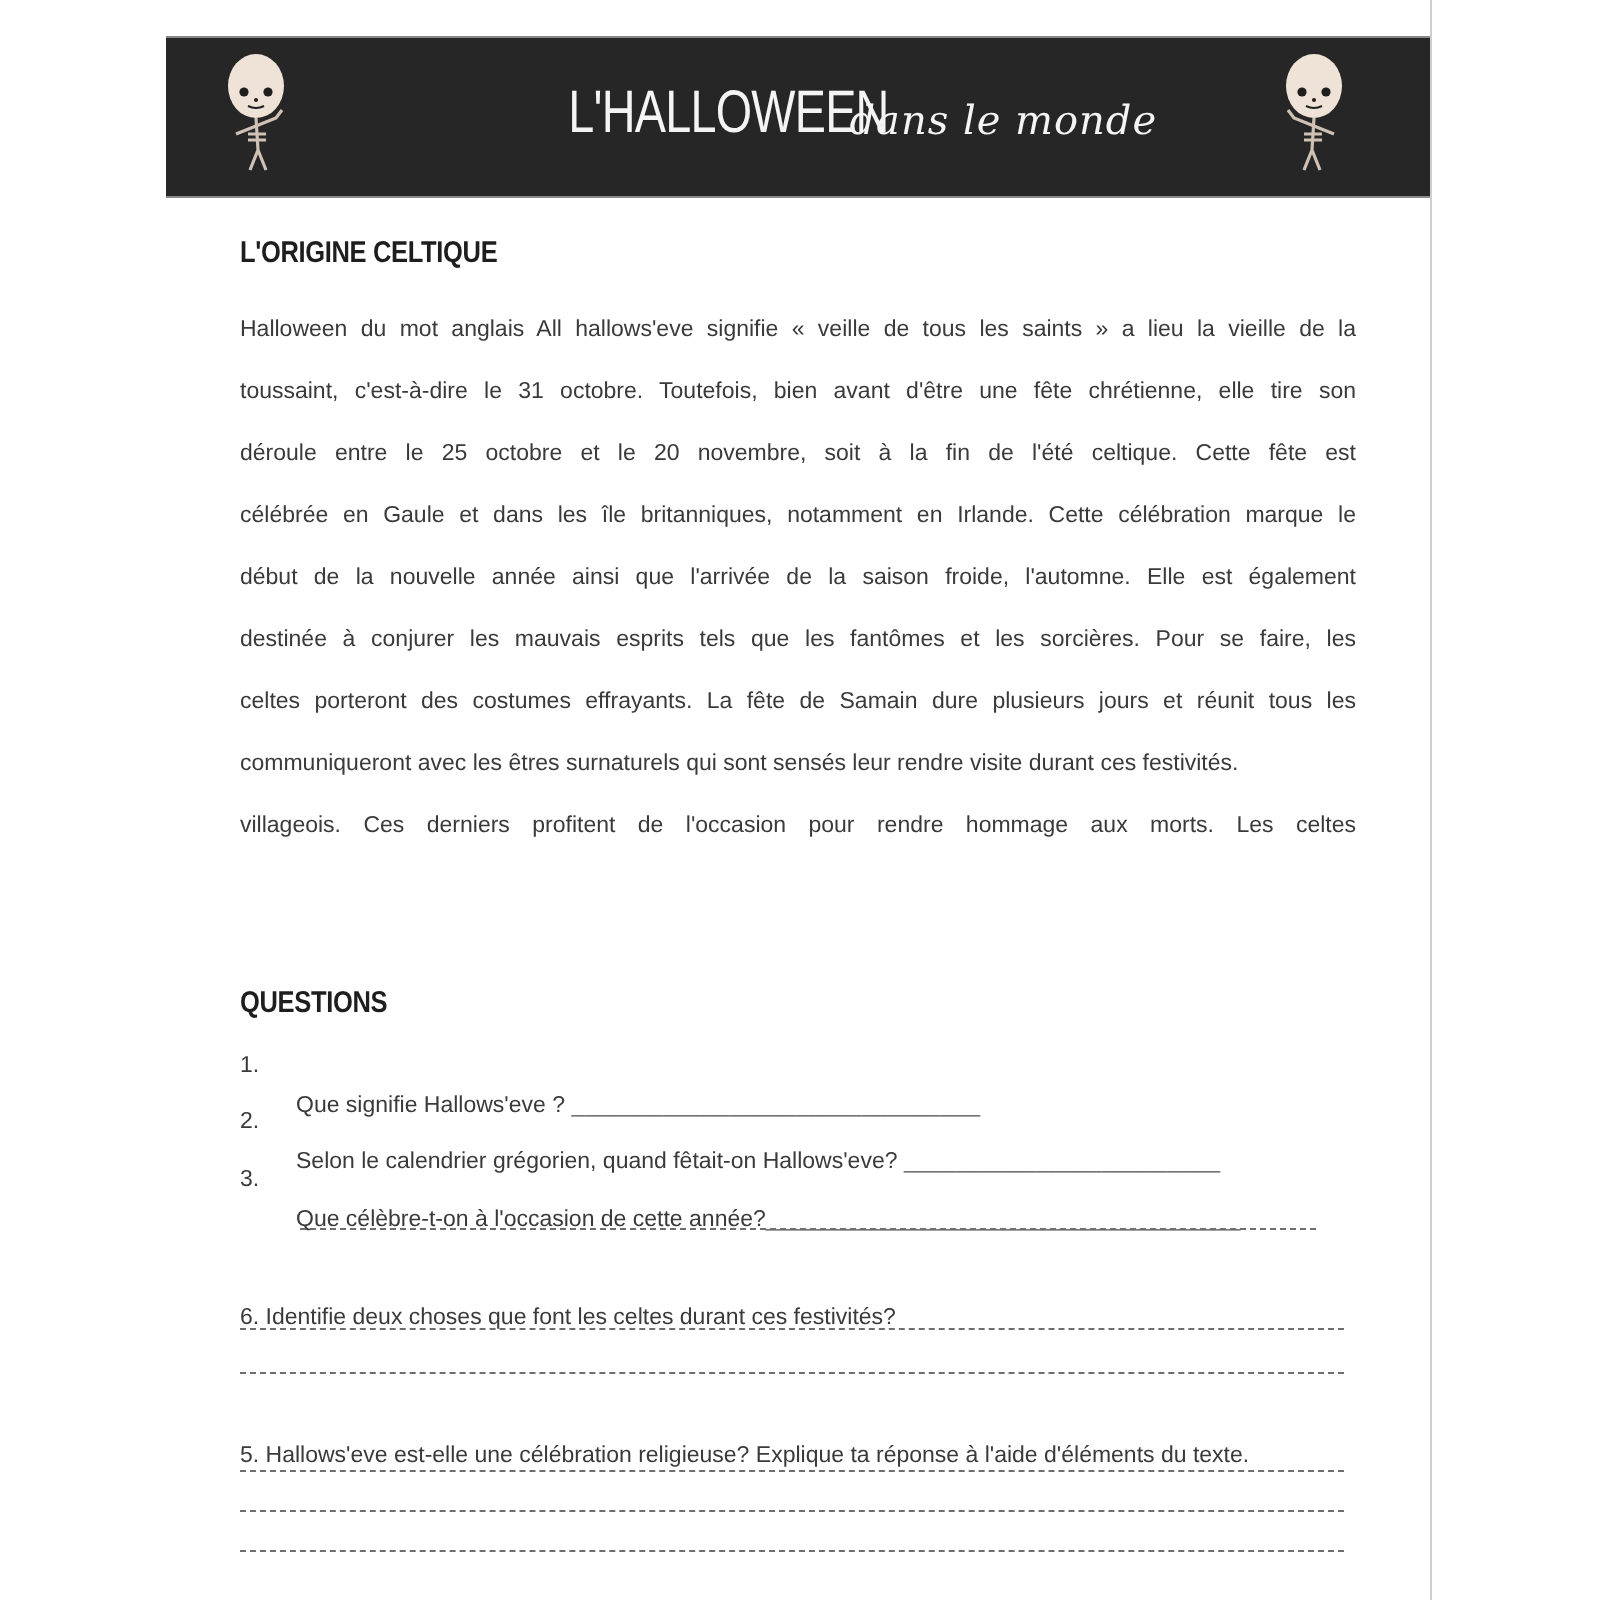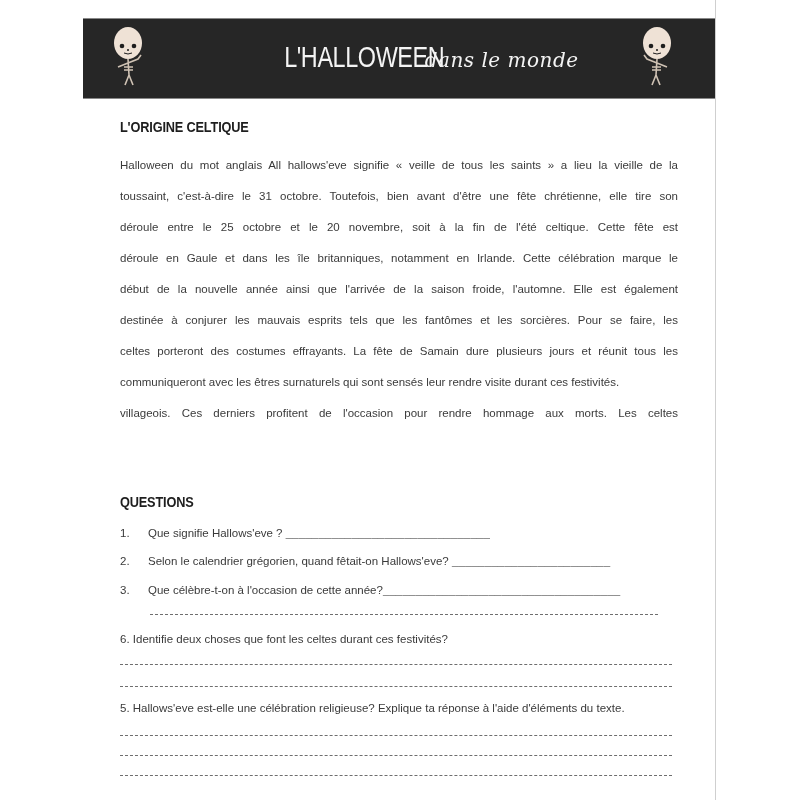--- a/index.html
+++ b/index.html
@@ -50,21 +50,21 @@
       line-height: 31px; text-align: justify; text-align-last: left;
       color: #3a3a3a; margin: 0;
     }
     .paragraph .line { display: block; text-align: justify; text-align-last: justify; height: 31px; }
     .paragraph .line.last { text-align-last: left; }
     .q-row {
       position: absolute; font-family: "Liberation Sans", sans-serif;
       font-size: 11.5px; color: #3a3a3a; white-space: nowrap;
     }
     .q-num { position: absolute; left: 120px; }
-    .q-text { position: absolute; left: 148px; }
+    .q-text { position: absolute; left: 148px; margin-top: 20px; }
     .blank { color: #666; letter-spacing: 0.2px; }
     .answer-line {
       position: absolute; height: 0; border-top: 1px dashed #6e6e6e;
     }
   </style>
 </head>
 <body>
 
 <div class="page-edge"></div>
 
@@ -90,21 +90,21 @@
     <path d="M20 34 L19 50 M19 50 L15 60 M19 50 L23 60 M20 38 L30 42 M20 38 L10 34 L7 30 M15 42 h9 M15 45 h9" stroke="#cfc2b4" stroke-width="1.6" fill="none"></path>
   </svg>
 </div>
 
 <div class="section-title" style="top:118px;">L'ORIGINE CELTIQUE</div>
 
 <div class="paragraph">
   <span class="line">Halloween  du mot anglais All hallows'eve signifie « veille de tous les saints » a lieu la vieille de la</span>
   <span class="line">toussaint, c'est-à-dire le 31 octobre. Toutefois, bien avant d'être une fête chrétienne, elle tire son</span>
   <span class="line">déroule entre le 25 octobre et le 20 novembre, soit à la fin de l'été celtique. Cette fête est</span>
-  <span class="line">déroule en Gaule et dans les île britanniques, notamment en Irlande. Cette célébration marque le</span>
+  <span class="line">célébrée en Gaule et dans les île britanniques, notamment en Irlande. Cette célébration marque le</span>
   <span class="line">début de la nouvelle année ainsi que l'arrivée de la saison froide, l'automne. Elle est également</span>
   <span class="line">destinée à conjurer les mauvais esprits tels que les fantômes et les sorcières. Pour se faire, les</span>
   <span class="line">celtes porteront des costumes effrayants. La fête de Samain dure plusieurs jours et réunit tous les</span>
   <span class="line last">communiqueront avec les êtres surnaturels qui sont sensés leur rendre visite durant ces festivités.</span>
   <span class="line">villageois. Ces derniers profitent de l'occasion pour rendre hommage aux morts. Les celtes</span>
 </div>
 
 <div class="section-title" style="top:493px;">QUESTIONS</div>
 
 <div class="q-row" style="top:527px;">

